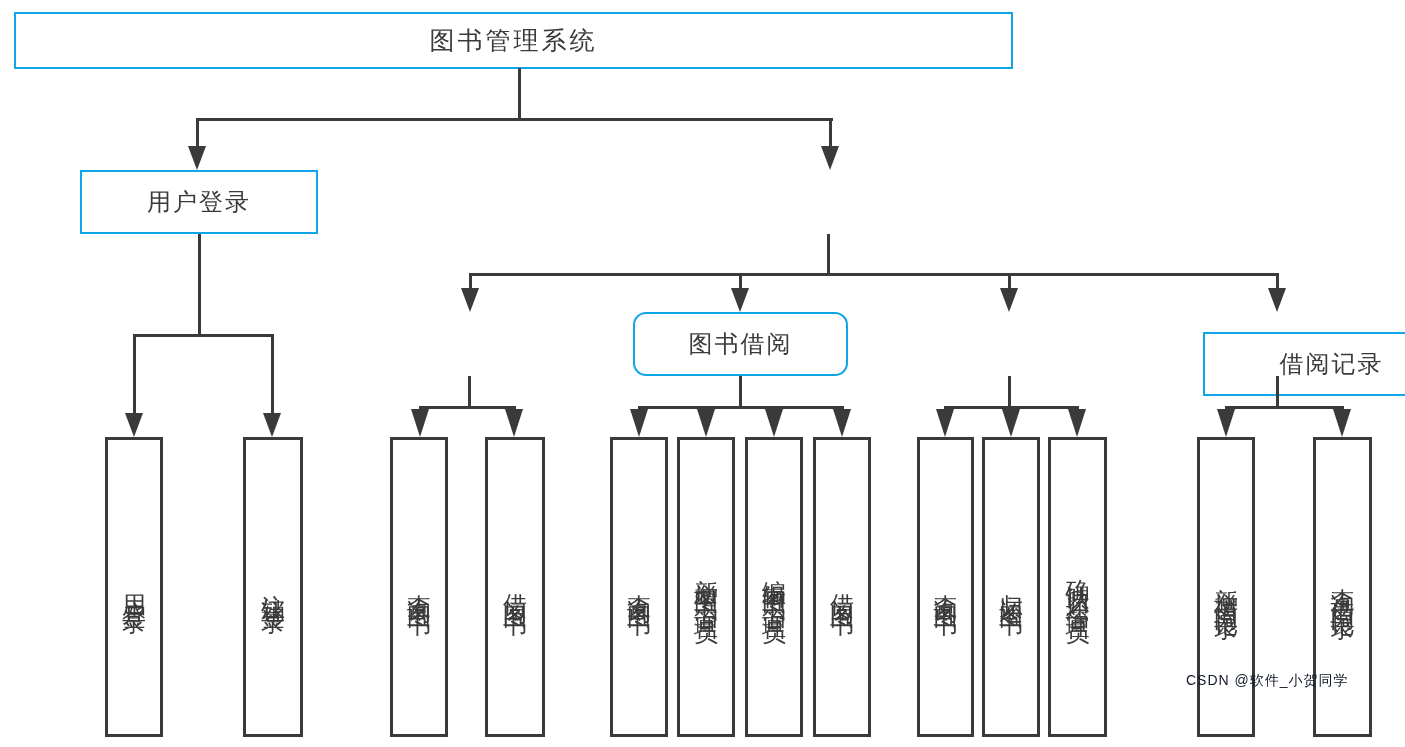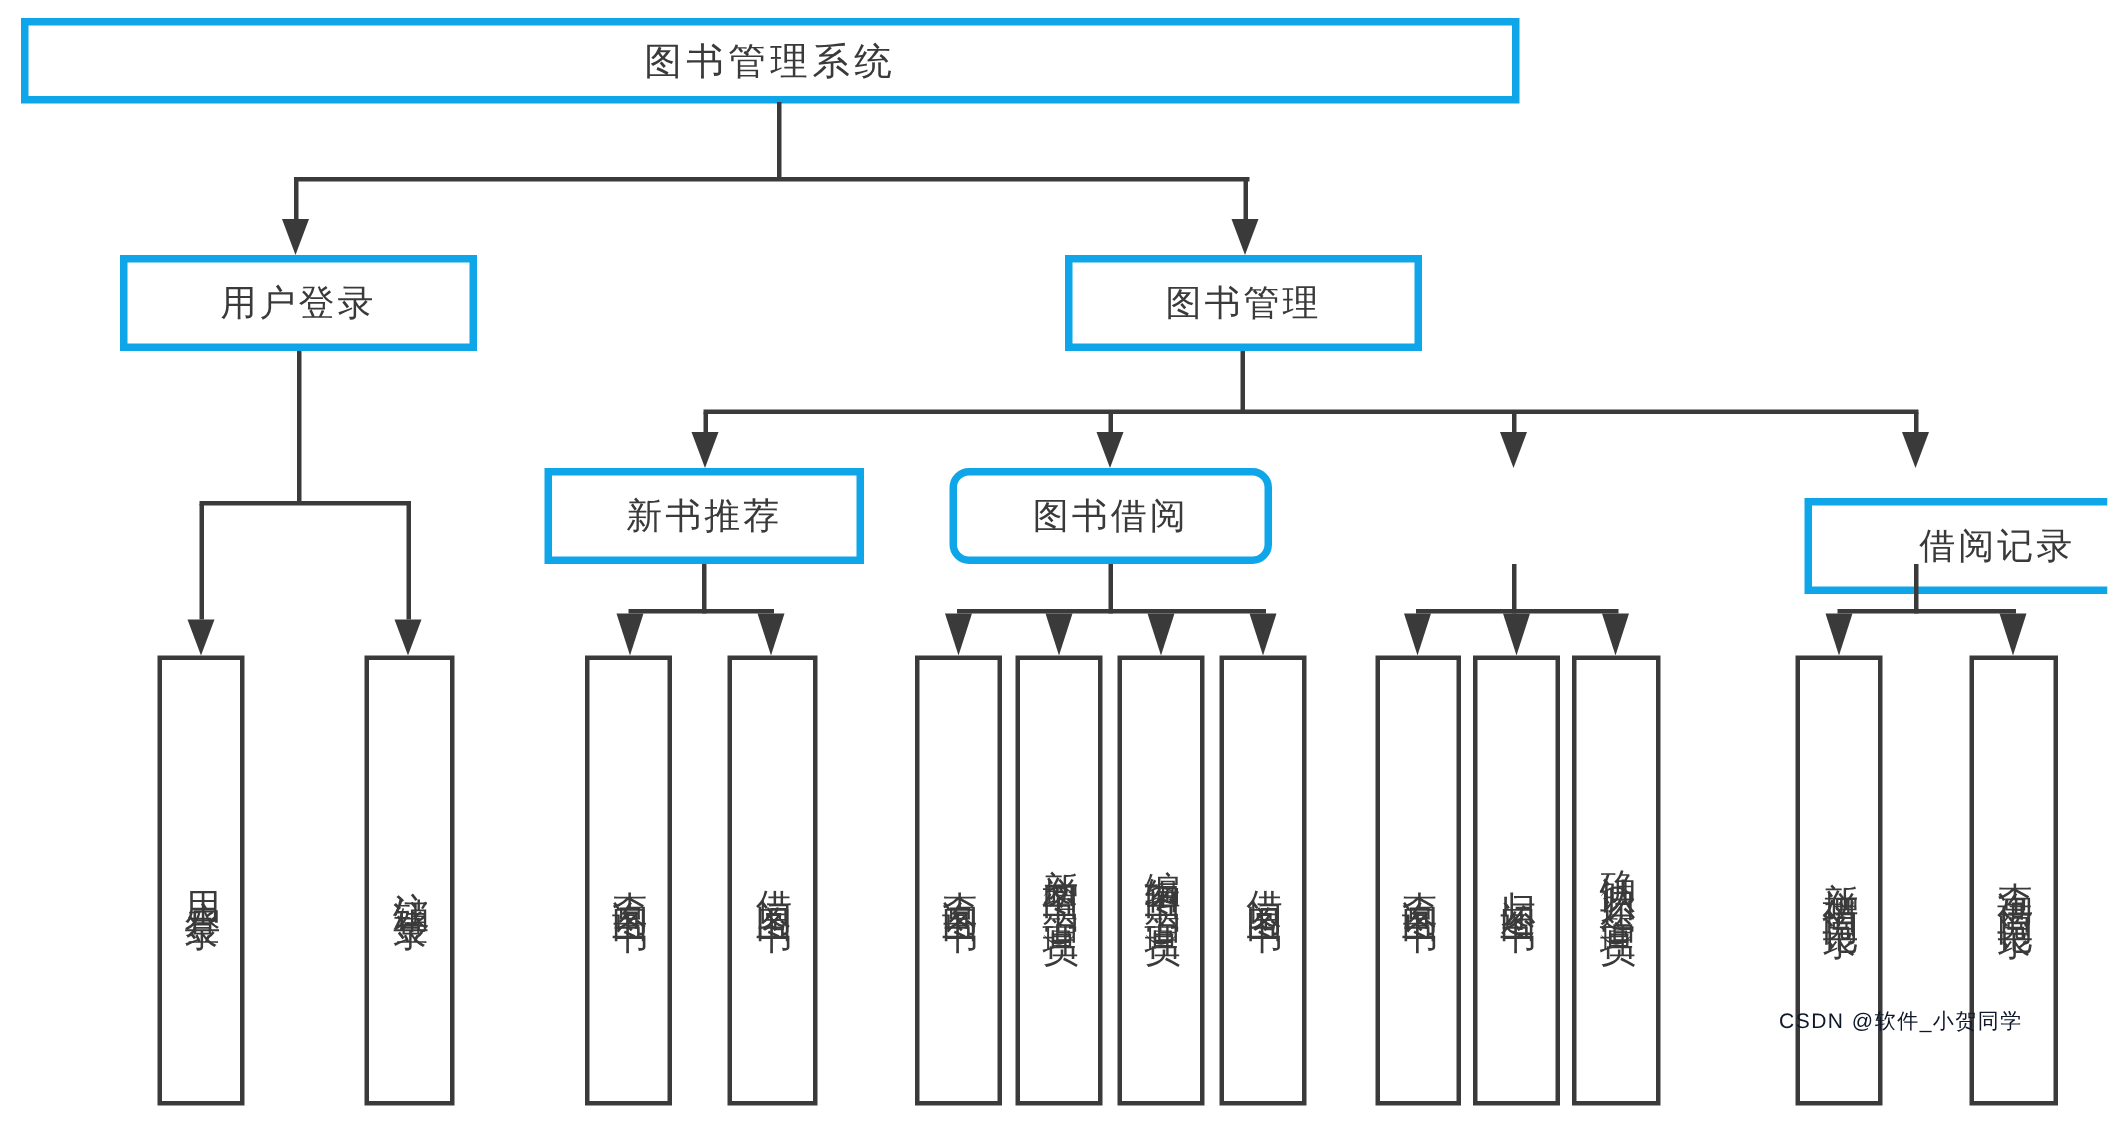--- a/index.html
+++ b/index.html
@@ -10,21 +10,21 @@
   
   .hl,.vl{position:absolute;background:#3a3a3a;}
   .hl{height:3px;}
   .vl{width:3px;}
   
   .ah{position:absolute;width:0;height:0;
       border-left:9px solid transparent;border-right:9px solid transparent;
       border-top:24px solid #3a3a3a;}
   .ah-long{border-top-width:28px;}
   
-  .hbox{position:absolute;box-sizing:border-box;border:5px solid #0ea5e9;background:#ffffff;
+  .hbox{position:absolute;box-sizing:border-box;border:2px solid #0ea5e9;background:#ffffff;
         display:flex;align-items:center;justify-content:center;
         font-size:24px;letter-spacing:2px;height:64px;}
   .hbox.root{height:57px;font-size:25px;letter-spacing:3px;}
   
   .vbox{position:absolute;box-sizing:border-box;border:3px solid #3a3a3a;background:#ffffff;
         top:437px;height:300px;display:flex;align-items:center;justify-content:center;}
   .vbox span{writing-mode:vertical-rl;text-orientation:mixed;
              font-size:24px;letter-spacing:6px;line-height:1;white-space:nowrap;}
   
   .watermark{position:absolute;left:1186px;top:672px;font-size:14px;color:#0f172a;
@@ -38,41 +38,39 @@
   <div class="hbox root" style="left:14px;top:12px;width:999px;">图书管理系统</div>
 
   <div class="vl" style="left:518px;top:68px;height:52px"></div>
   <div class="hl" style="left:196px;top:118px;width:637px"></div>
   <div class="vl" style="left:196px;top:120px;height:28px"></div>
   <div class="ah" style="left:188px;top:146px"></div>
   <div class="vl" style="left:829px;top:120px;height:28px"></div>
   <div class="ah" style="left:821px;top:146px"></div>
 
   <div class="hbox" style="left:80px;top:170px;width:238px;">用户登录</div>
-  <div class="hbox" style="left:710px;top:170px;width:238px;">图书管理</div>
 
   <div class="vl" style="left:198px;top:234px;height:102px"></div>
   <div class="hl" style="left:133px;top:334px;width:141px"></div>
   <div class="vl" style="left:133px;top:336px;height:77px"></div>
   <div class="ah" style="left:125px;top:413px"></div>
   <div class="vl" style="left:271px;top:336px;height:77px"></div>
   <div class="ah" style="left:263px;top:413px"></div>
 
   <div class="vl" style="left:827px;top:234px;height:41px"></div>
   <div class="hl" style="left:469px;top:273px;width:810px"></div>
   <div class="vl" style="left:469px;top:275px;height:13px"></div>
   <div class="ah" style="left:461px;top:288px"></div>
   <div class="vl" style="left:739px;top:275px;height:13px"></div>
   <div class="ah" style="left:731px;top:288px"></div>
   <div class="vl" style="left:1008px;top:275px;height:13px"></div>
   <div class="ah" style="left:1000px;top:288px"></div>
   <div class="vl" style="left:1276px;top:275px;height:13px"></div>
   <div class="ah" style="left:1268px;top:288px"></div>
 
-  <div class="hbox" style="left:363px;top:312px;width:213px;">新书推荐</div>
   <div class="hbox" style="left:633px;top:312px;width:215px;border-radius:13px;">图书借阅</div>
   <div class="hbox" style="left:1171px;top:332px;width:257px;margin-left:32px;">借阅记录</div>
 
   <div class="vl" style="left:468px;top:376px;height:33px"></div>
   <div class="vl" style="left:739px;top:376px;height:33px"></div>
   <div class="vl" style="left:1008px;top:376px;height:33px"></div>
   <div class="vl" style="left:1276px;top:376px;height:33px"></div>
 
   <div class="hl" style="left:419px;top:406px;width:97px"></div>
   <div class="hl" style="left:638px;top:406px;width:206px"></div>

